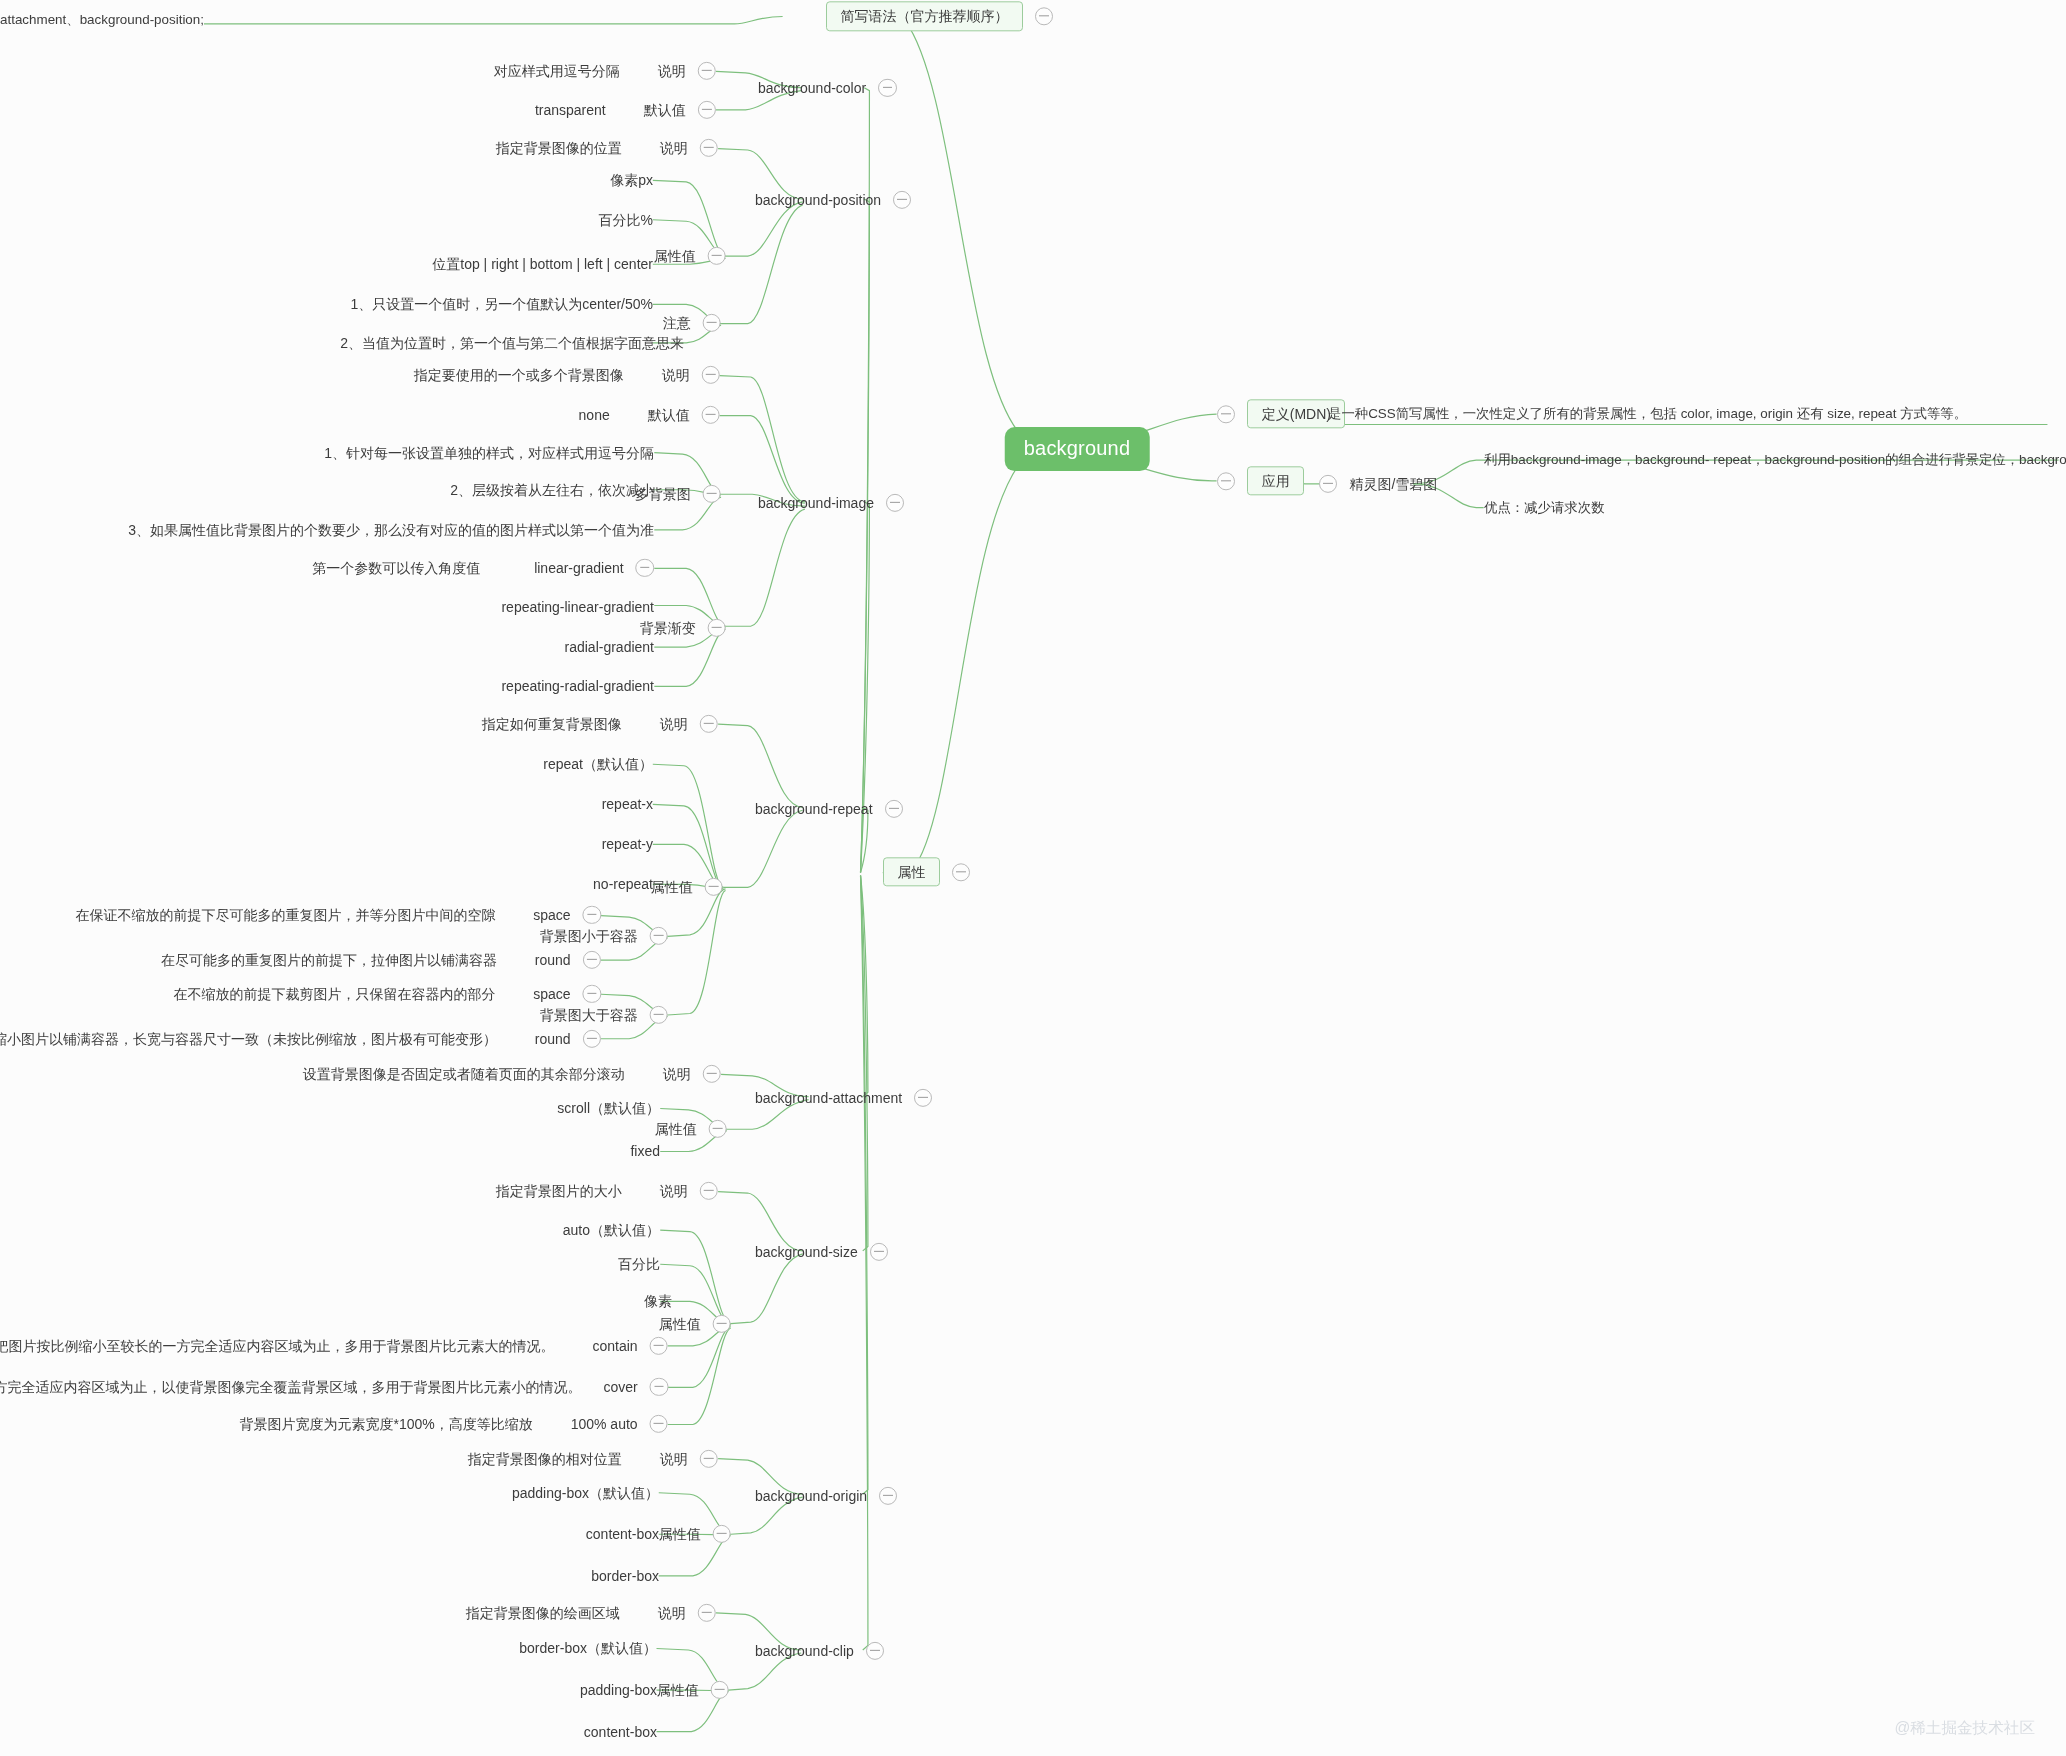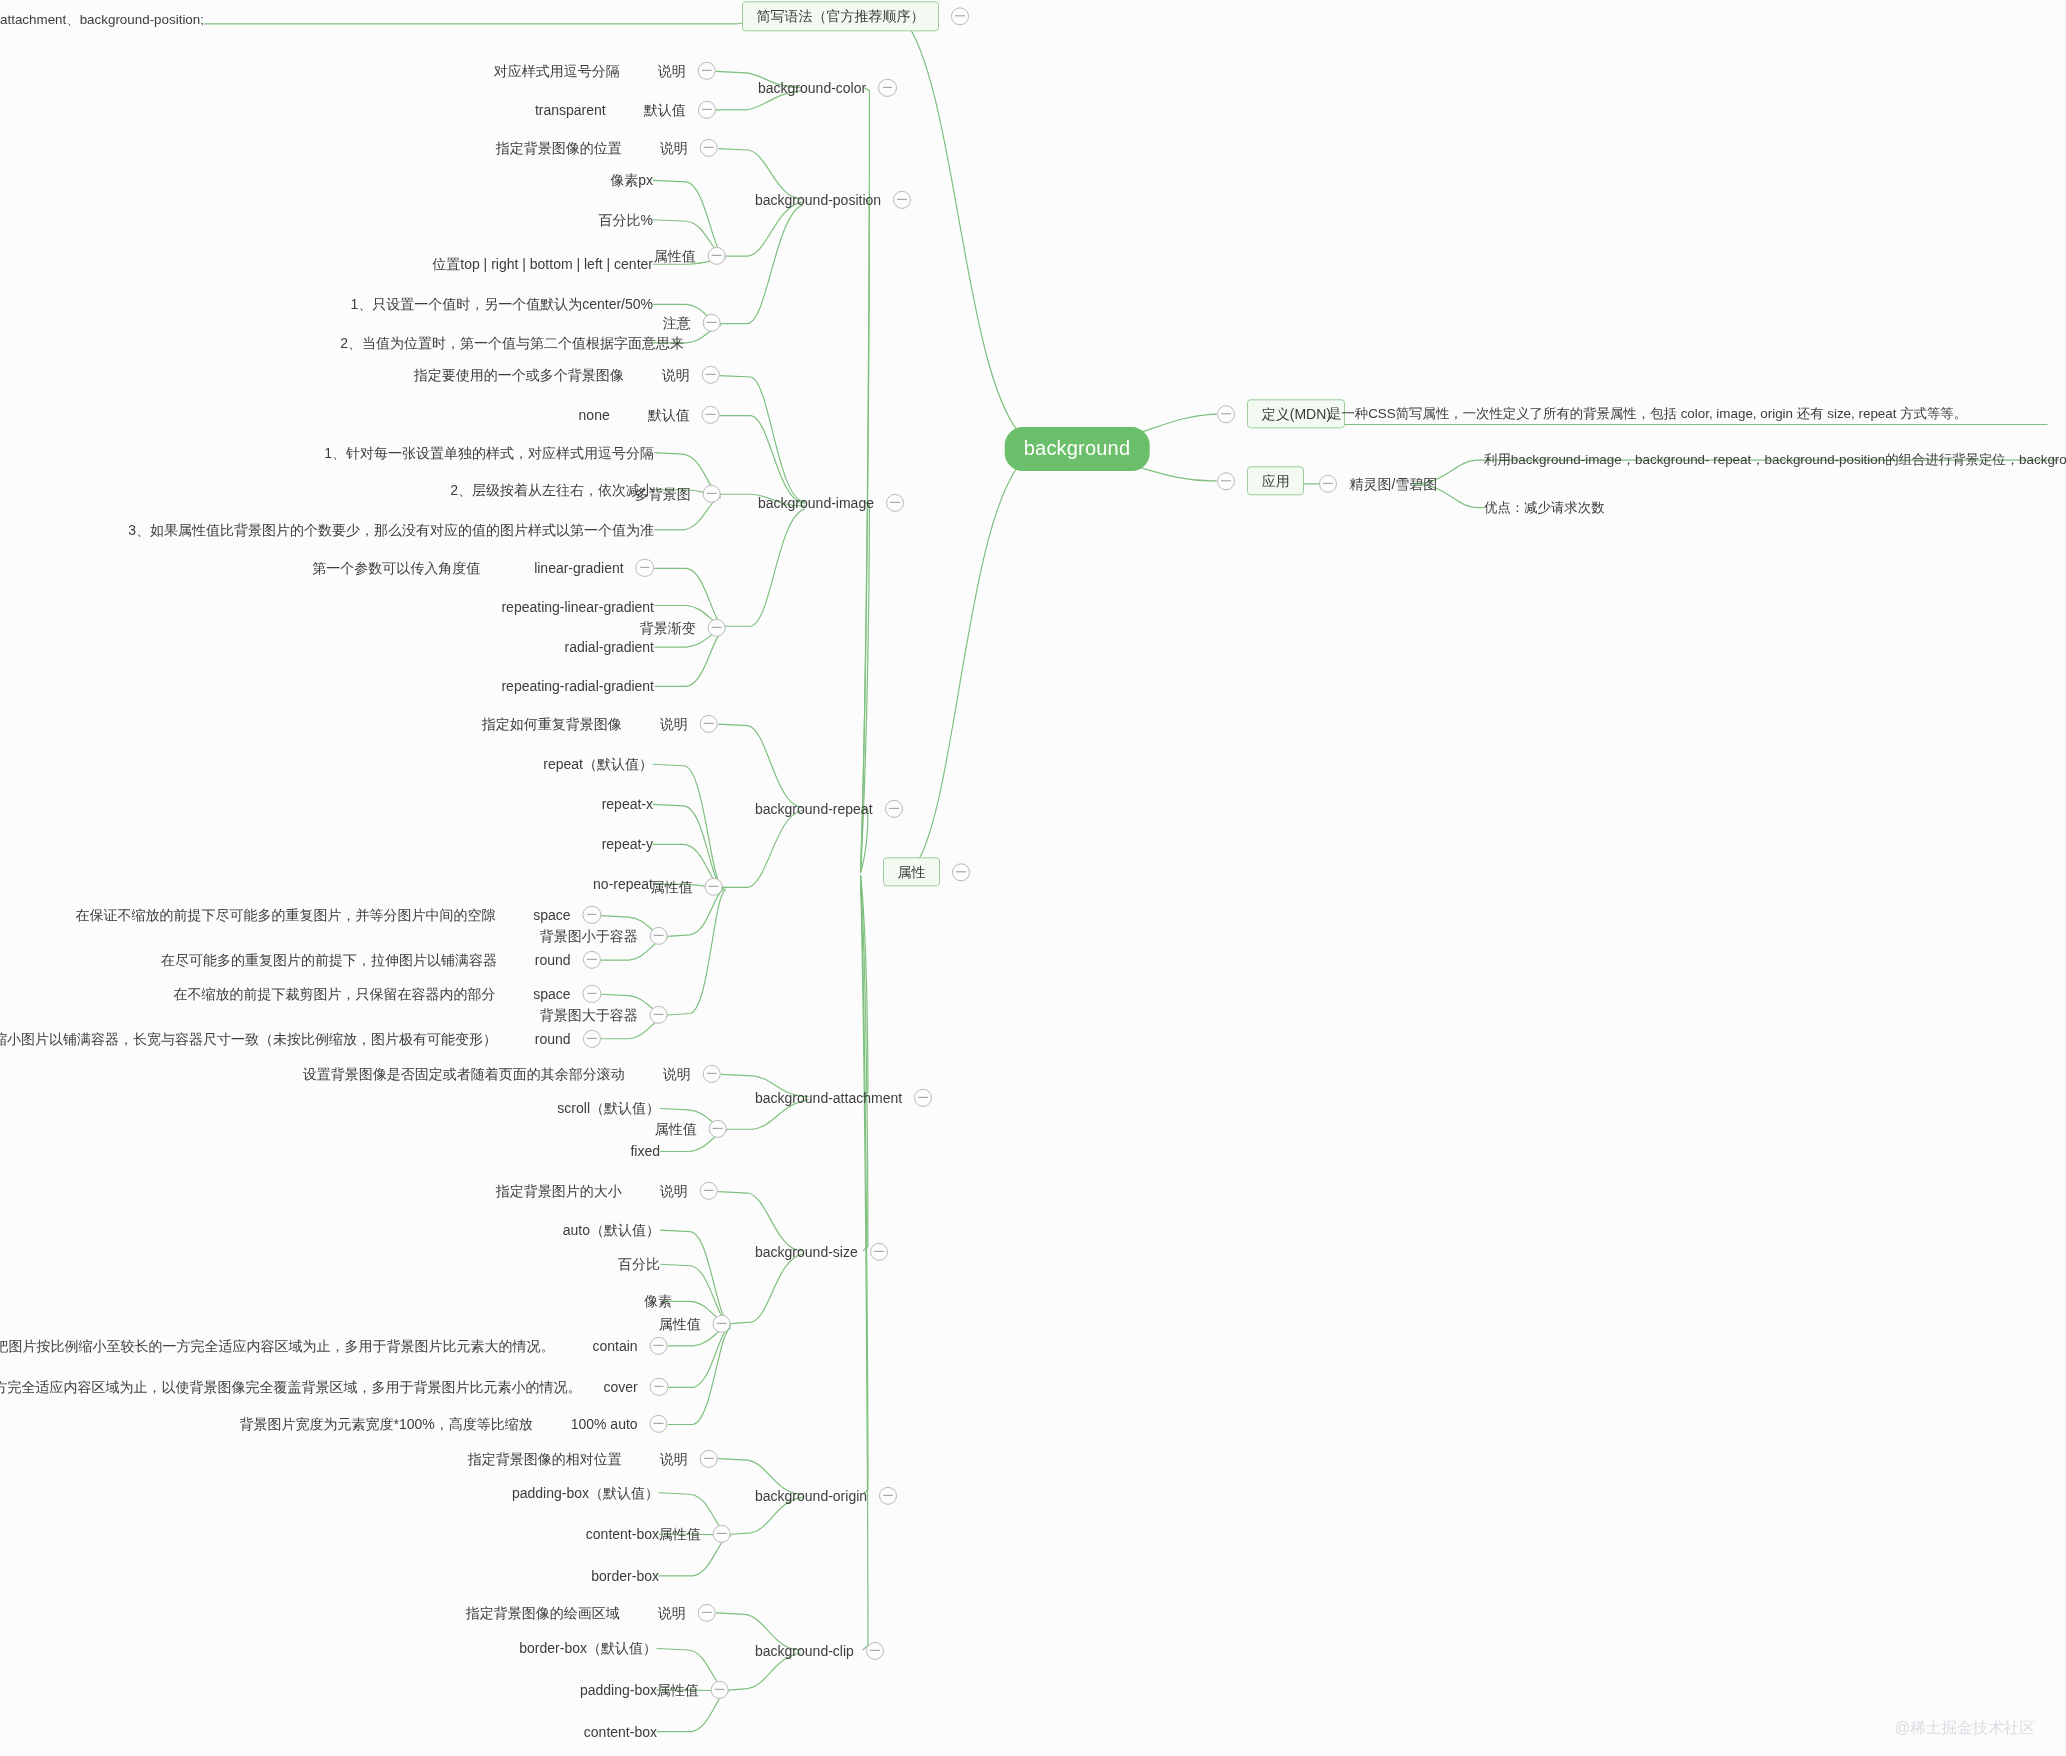--- a/index.html
+++ b/index.html
@@ -4,21 +4,21 @@
 <style>
   html,body{margin:0;padding:0;background:#fbfbfb;}
   body{font-family:"Liberation Sans","DejaVu Sans",sans-serif;}
   #stage{position:relative;width:2066px;height:1757px;background:#fcfcfc;overflow:hidden;}
   svg#links{position:absolute;left:0;top:0;width:2066px;height:1757px;pointer-events:none;}
   .node{position:absolute;white-space:nowrap;color:#3c3c3c;font-size:14px;line-height:1;
         transform:translate(-100%,-50%);padding:0;}
   .node .txt{display:inline-block;vertical-align:middle;}
   
   .boxed{border:0.7px solid #9ccc9c;background:#f2faf2;border-radius:3.7px;padding:6.7px 13.4px;}
-  .root{position:absolute;transform:translate(-50%,-50%);background:#6cbf6a;border-radius:18px;
+  .root{position:absolute;transform:translate(-50%,-50%);background:#6cbf6a;border-radius:10px;
         color:#fff;font-size:20px;padding:10.4px 19px;white-space:nowrap;letter-spacing:0.2px;}
   
   .tog{display:inline-block;vertical-align:middle;width:16.3px;height:16.3px;border:1px solid #b9b9b9;
        border-radius:50%;position:relative;background:#fdfdfd;margin-left:8.2px;}
   .tog::before{content:"";position:absolute;left:3.3px;right:3.3px;top:7px;height:1px;background:#9a9a9a;}
   .tog.left{margin-left:0;margin-right:8.2px;}
   
   .la{transform:translate(0,-50%);}
   .watermark{position:absolute;right:31px;bottom:18px;color:#d9dde2;font-size:15.6px;white-space:nowrap;}
 </style>
@@ -116,21 +116,21 @@
       <path d="M1080 2224 C 1042 2224, 1032 2180, 1005 2176 L 965 2174"></path>
       <path d="M1080 2228 C 1042 2234, 1035 2272, 1008 2276 L 982 2278"></path>
       <path d="M982 2278 C 962 2278, 955 2226, 928 2224 L 885 2222"></path>
       <path d="M982 2279 C 962 2279, 955 2278, 928 2278 L 885 2278"></path>
       <path d="M982 2280 C 965 2282, 958 2330, 932 2334 L 885 2334"></path>
     </g>
   </svg>
 
   <div class="root" style="left:1077px;top:449px">background</div>
 
-  <div class="node la" style="left:742px;top:16.3px">
+  <div class="node la" style="left:826px;top:16.3px">
     <span class="txt boxed">简写语法（官方推荐顺序）</span>
     <span class="tog"></span>
   </div>
   <div class="node" style="left:204px;top:18px">
     <span class="txt" style="font-size:13.4px">background: background-color、background-image、background-repeat、background-attachment、background-position;</span>
   </div>
 
   <div class="node la" style="left:1217px;top:414px">
     <span class="tog left"></span>
     <span class="txt boxed">定义(MDN)</span>

